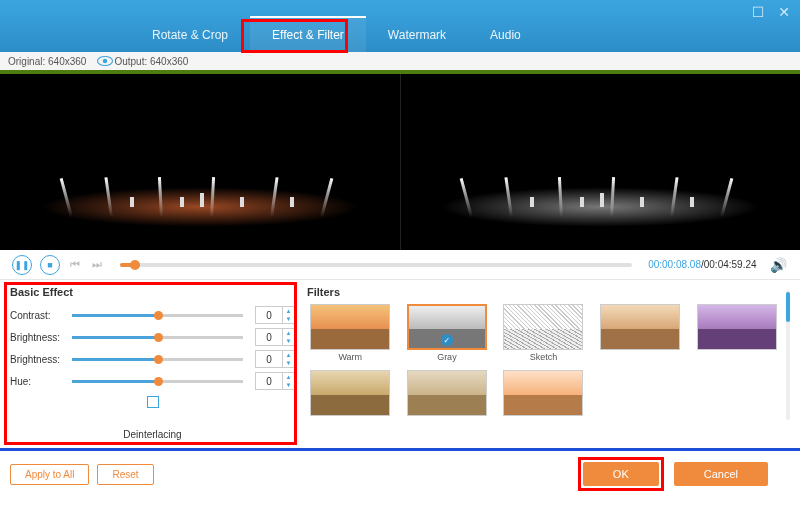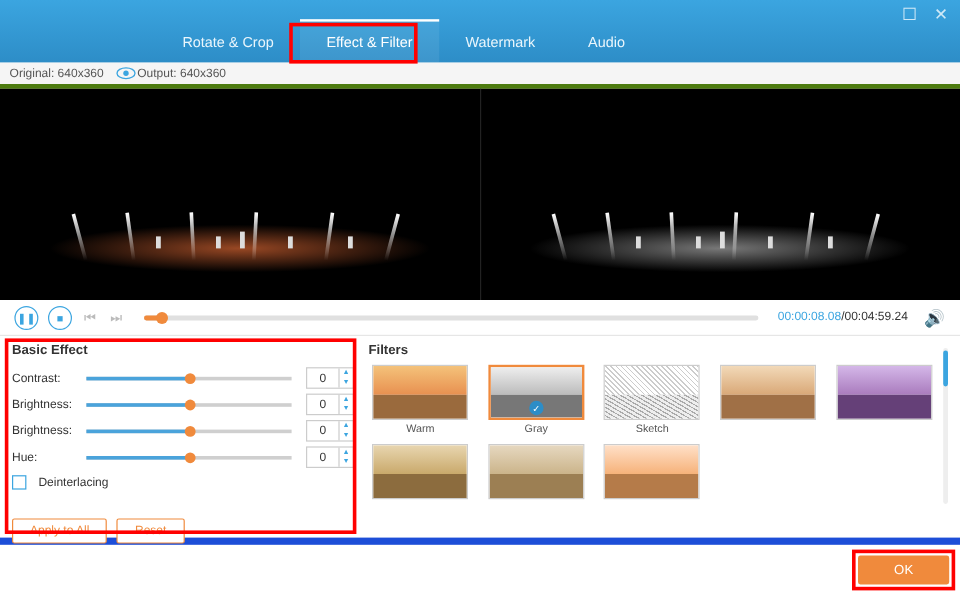--- a/index.html
+++ b/index.html
@@ -35,35 +35,35 @@
   .sec-title { font-weight: bold; font-size: 11px; margin-bottom: 6px; }
   .row { display: flex; align-items: center; height: 22px; }
   .row label { width: 62px; font-size: 10px; }
   .slider { flex: 1; height: 3px; background: #cfcfcf; position: relative; margin-right: 12px; }
   .slider-fill { position: absolute; height: 3px; background: #4aa3db; width: 50%; }
   .slider-thumb { position: absolute; width: 9px; height: 9px; background: #f08a3c; border-radius: 50%; top: -3px; left: 50%; margin-left: -4px; }
   .spin { width: 40px; height: 18px; border: 1px solid #ccc; display: flex; align-items: stretch; font-size: 10px; }
   .spin-val { flex: 1; display:flex; align-items:center; justify-content:center; }
   .spin-btns { width: 12px; display: flex; flex-direction: column; border-left: 1px solid #ccc; }
   .spin-btns span { flex:1; font-size: 6px; display:flex; align-items:center; justify-content:center; color:#3ba5e0; cursor:pointer; }
-  .check { display: flex; align-items: center; gap: 10px; margin-top: 4px; font-size: 10px; }
+  .check { display: flex; align-items: center; gap: 21px; margin-top: 4px; font-size: 10px; flex-direction: column; }
   .checkbox { width: 12px; height: 12px; border: 1px solid #3ba5e0; }
   .btn-row { display: flex; gap: 8px; margin-top: 24px; }
   .btn-outline { border: 1px solid #f08a3c; color: #f08a3c; background: #fff; padding: 4px 14px; font-size: 10px; cursor:pointer; border-radius: 2px; }
   .filters { flex: 1; display:flex; gap:6px; }
   .filters-main { flex:1; }
   .fgrid { display: grid; grid-template-columns: repeat(5, 1fr); gap: 8px 10px; margin-top: 4px; }
   .fitem { display: flex; flex-direction: column; align-items: center; cursor: pointer; }
   .thumb { width: 80px; height: 46px; border: 1px solid #ccc; position: relative; overflow: hidden; }
   .thumb.selected { border: 2px solid #f08a3c; }
   .flabel { font-size: 9px; color: #555; margin-top: 2px; height: 10px; }
   .sel-check { position:absolute; bottom:2px; left:50%; margin-left:-6px; width:12px; height:12px; background:#2d8dc7; border-radius:50%; color:#fff; font-size:8px; display:flex; align-items:center; justify-content:center; }
   .scrollbar { width: 4px; background: #eee; border-radius:2px; position:relative; margin-top:4px; height:130px; }
   .scroll-thumb { position:absolute; top:2px; width:4px; height:30px; background:#3ba5e0; border-radius:2px; }
-  .footer { height: 48px; border-top: 6px solid #1d4ed8; display:flex; align-items:center; justify-content:flex-end; padding: 0 4px; gap: 10px; }
+  .footer { height: 48px; border-top: 3px solid #1d4ed8; display:flex; align-items:center; justify-content:flex-end; padding: 0 32px; gap: 10px; }
   .btn-solid { background:#f08a3c; color:#fff; border:none; padding: 6px 30px; font-size:11px; cursor:pointer; border-radius:2px; }
   .ok-hl { border:3px solid red; padding:2px; }
   
   .stage .beam { position:absolute; bottom:10px; width:3px; height:40px; background:linear-gradient(#fff,transparent); transform-origin:bottom; }
   .stage .floor { position:absolute; bottom:0; left:0; right:0; height:40px; background: radial-gradient(ellipse at center, rgba(255,120,60,.6), rgba(0,0,0,0) 70%); }
   .stage.gray .floor { background: radial-gradient(ellipse at center, rgba(200,200,200,.6), rgba(0,0,0,0) 70%); }
   .stage .fig { position:absolute; bottom:20px; width:4px; height:10px; background:#ddd; }
   
   .scene { position:absolute; inset:0; }
   .sky { position:absolute; top:0; left:0; right:0; height:55%; }
@@ -304,13 +304,14 @@
     <div class="scrollbar">
         <div class="scroll-thumb"></div>
       </div>
   </div>
 </div>
 
 <div class="footer">
   <span class="ok-hl">
     <button class="btn-solid">OK</button>
   </span>
+  <button class="btn-solid">Cancel</button>
 </div>
 
 </body></html>

